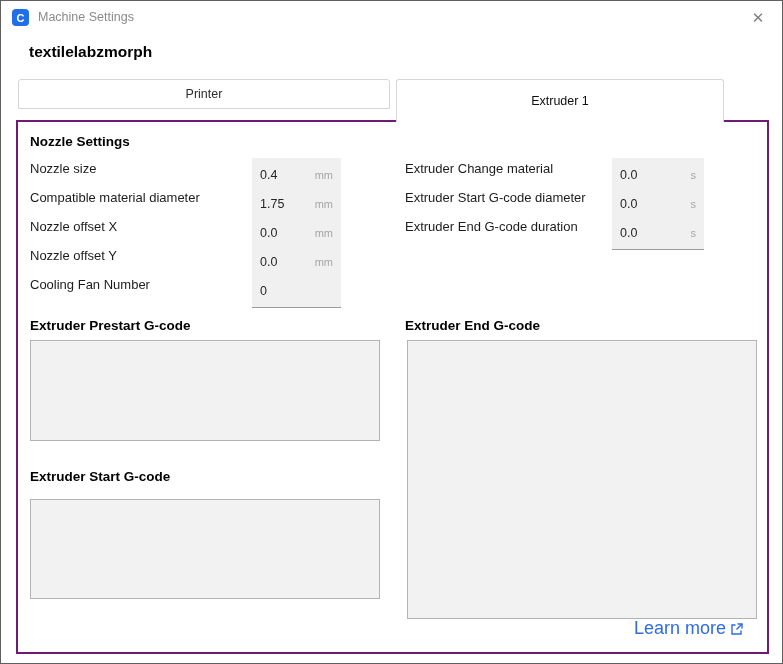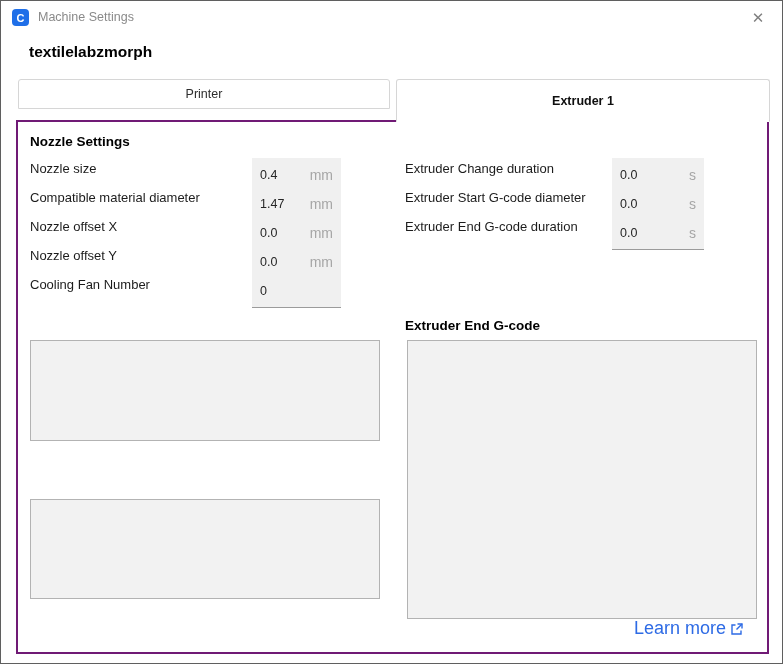--- a/index.html
+++ b/index.html
@@ -44,42 +44,42 @@
   
   .tab {
     position: absolute; top: 78px; height: 30px;
     background: #ffffff;
     border: 1px solid #d6d6d6;
     border-radius: 3px 3px 0 0;
     display: flex; align-items: center; justify-content: center;
     font-size: 12.5px; color: #2e2e2e; cursor: pointer;
   }
   .tab-printer { left: 17px; width: 372px; }
-  .tab-extruder { left: 395px; width: 374px; font-weight: bold; color: #0f0f0f; }
+  .tab-extruder { left: 395px; width: 328px; font-weight: normal; color: #0f0f0f; }
   .tab.active { height: 43px; border-bottom: 1px solid #ffffff; z-index: 3; }
   
   .panel {
     position: absolute; left: 15px; top: 119px;
     width: 753px; height: 534px;
     background: #fff; border: 2px solid #701a75;
     z-index: 1;
   }
   .section-heading {
     position: absolute; font-size: 13.5px; font-weight: bold; color: #000;
   }
   .field-label { position: absolute; font-size: 13px; color: #1c1c1c; line-height: 16px; }
   .field {
     position: absolute; height: 34px;
     background: #f0f0f0;
     border-bottom: 1px solid #9b9b9b;
     display: flex; align-items: center;
     padding: 0 8px; cursor: text;
   }
   .field .value { flex: 1; font-size: 12.5px; color: #262626; }
-  .field .unit  { font-size: 14px; color: #a6a6a6; margin-left: 13px; }
+  .field .unit  { font-size: 11px; color: #a6a6a6; margin-left: 13px; }
   .col-left  .field { left: 234px; width: 89px; }
   .col-right .field { left: 594px; width: 92px; }
   textarea.gcode {
     position: absolute;
     background: #f2f2f2;
     border: 1px solid #b3b3b3;
     resize: none; outline: none;
     font-family: "Liberation Mono", "DejaVu Sans Mono", monospace;
     font-size: 12px; color: #333; padding: 4px 6px;
   }
@@ -112,21 +112,21 @@
 
     <div class="col-left">
       <div class="field-label" style="left:12px; top:39px;">Nozzle size</div>
       <div class="field" style="top:36px;">
         <span class="value">0.4</span>
         <span class="unit">mm</span>
       </div>
 
       <div class="field-label" style="left:12px; top:68px;">Compatible material diameter</div>
       <div class="field" style="top:65px;">
-        <span class="value">1.47</span>
+        <span class="value">1.75</span>
         <span class="unit">mm</span>
       </div>
 
       <div class="field-label" style="left:12px; top:97px;">Nozzle offset X</div>
       <div class="field" style="top:94px;">
         <span class="value">0.0</span>
         <span class="unit">mm</span>
       </div>
 
       <div class="field-label" style="left:12px; top:126px;">Nozzle offset Y</div>
@@ -136,44 +136,46 @@
       </div>
 
       <div class="field-label" style="left:12px; top:155px;">Cooling Fan Number</div>
       <div class="field" style="top:152px;">
         <span class="value">0</span>
         <span class="unit"></span>
       </div>
     </div>
 
     <div class="col-right">
-      <div class="field-label" style="left:387px; top:39px;">Extruder Change duration</div>
+      <div class="field-label" style="left:387px; top:39px;">Extruder Change material</div>
       <div class="field" style="top:36px;">
         <span class="value">0.0</span>
         <span class="unit">s</span>
       </div>
 
       <div class="field-label" style="left:387px; top:68px;">Extruder Start G-code diameter</div>
       <div class="field" style="top:65px;">
         <span class="value">0.0</span>
         <span class="unit">s</span>
       </div>
 
       <div class="field-label" style="left:387px; top:97px;">Extruder End G-code duration</div>
       <div class="field" style="top:94px;">
         <span class="value">0.0</span>
         <span class="unit">s</span>
       </div>
     </div>
 
+    <div class="section-heading" style="left:12px; top:196px;">Extruder Prestart G-code</div>
     <textarea class="gcode" style="left: 12px; top: 218px; width: 350px; height: 101px;" spellcheck="false"></textarea>
 
     <div class="section-heading" style="left:387px; top:196px;">Extruder End G-code</div>
     <textarea class="gcode" style="left: 389px; top: 218px; width: 350px; height: 279px;" spellcheck="false"></textarea>
 
+    <div class="section-heading" style="left:12px; top:347px;">Extruder Start G-code</div>
     <textarea class="gcode" style="left: 12px; top: 377px; width: 350px; height: 100px;" spellcheck="false"></textarea>
 
     <a class="learn-more">
       <span>Learn more</span>
       <svg class="ext-icon" viewBox="0 0 12 12" fill="none" stroke="#2e6be5" stroke-width="1.4">
         <path d="M4.5 2 H1 V11 H10 V7.5"></path>
         <path d="M6.5 1 H11 V5.5"></path>
         <path d="M11 1 L5.5 6.5"></path>
       </svg>
     </a>

